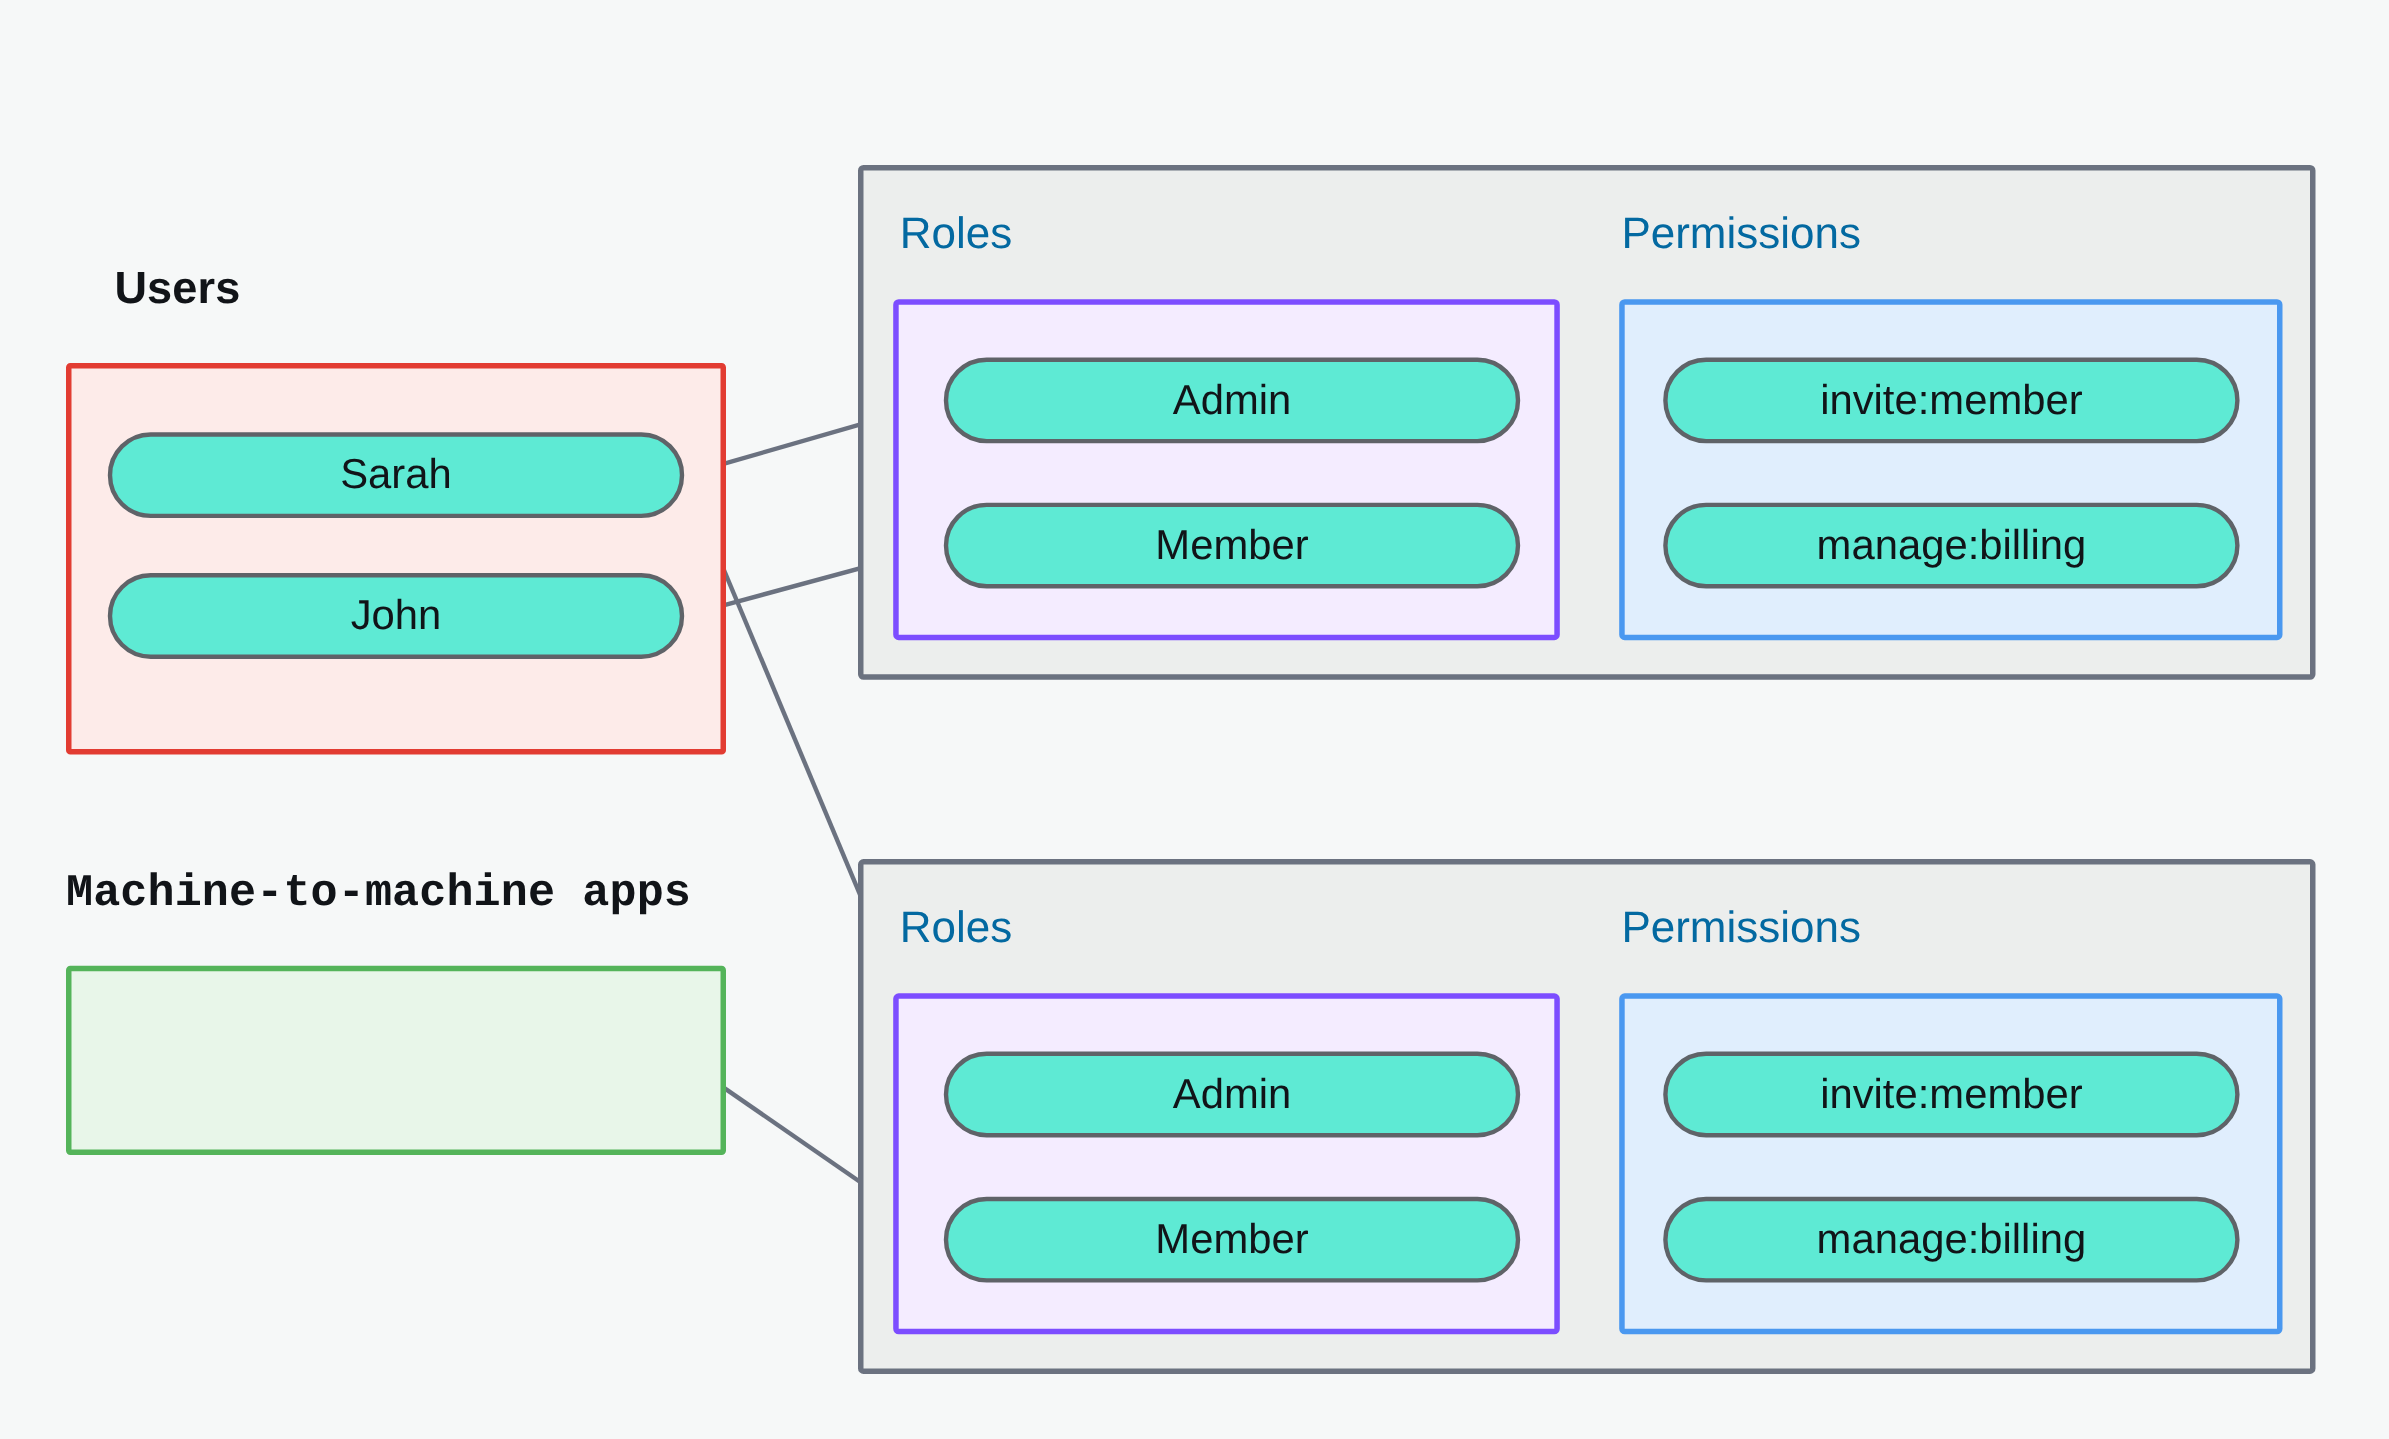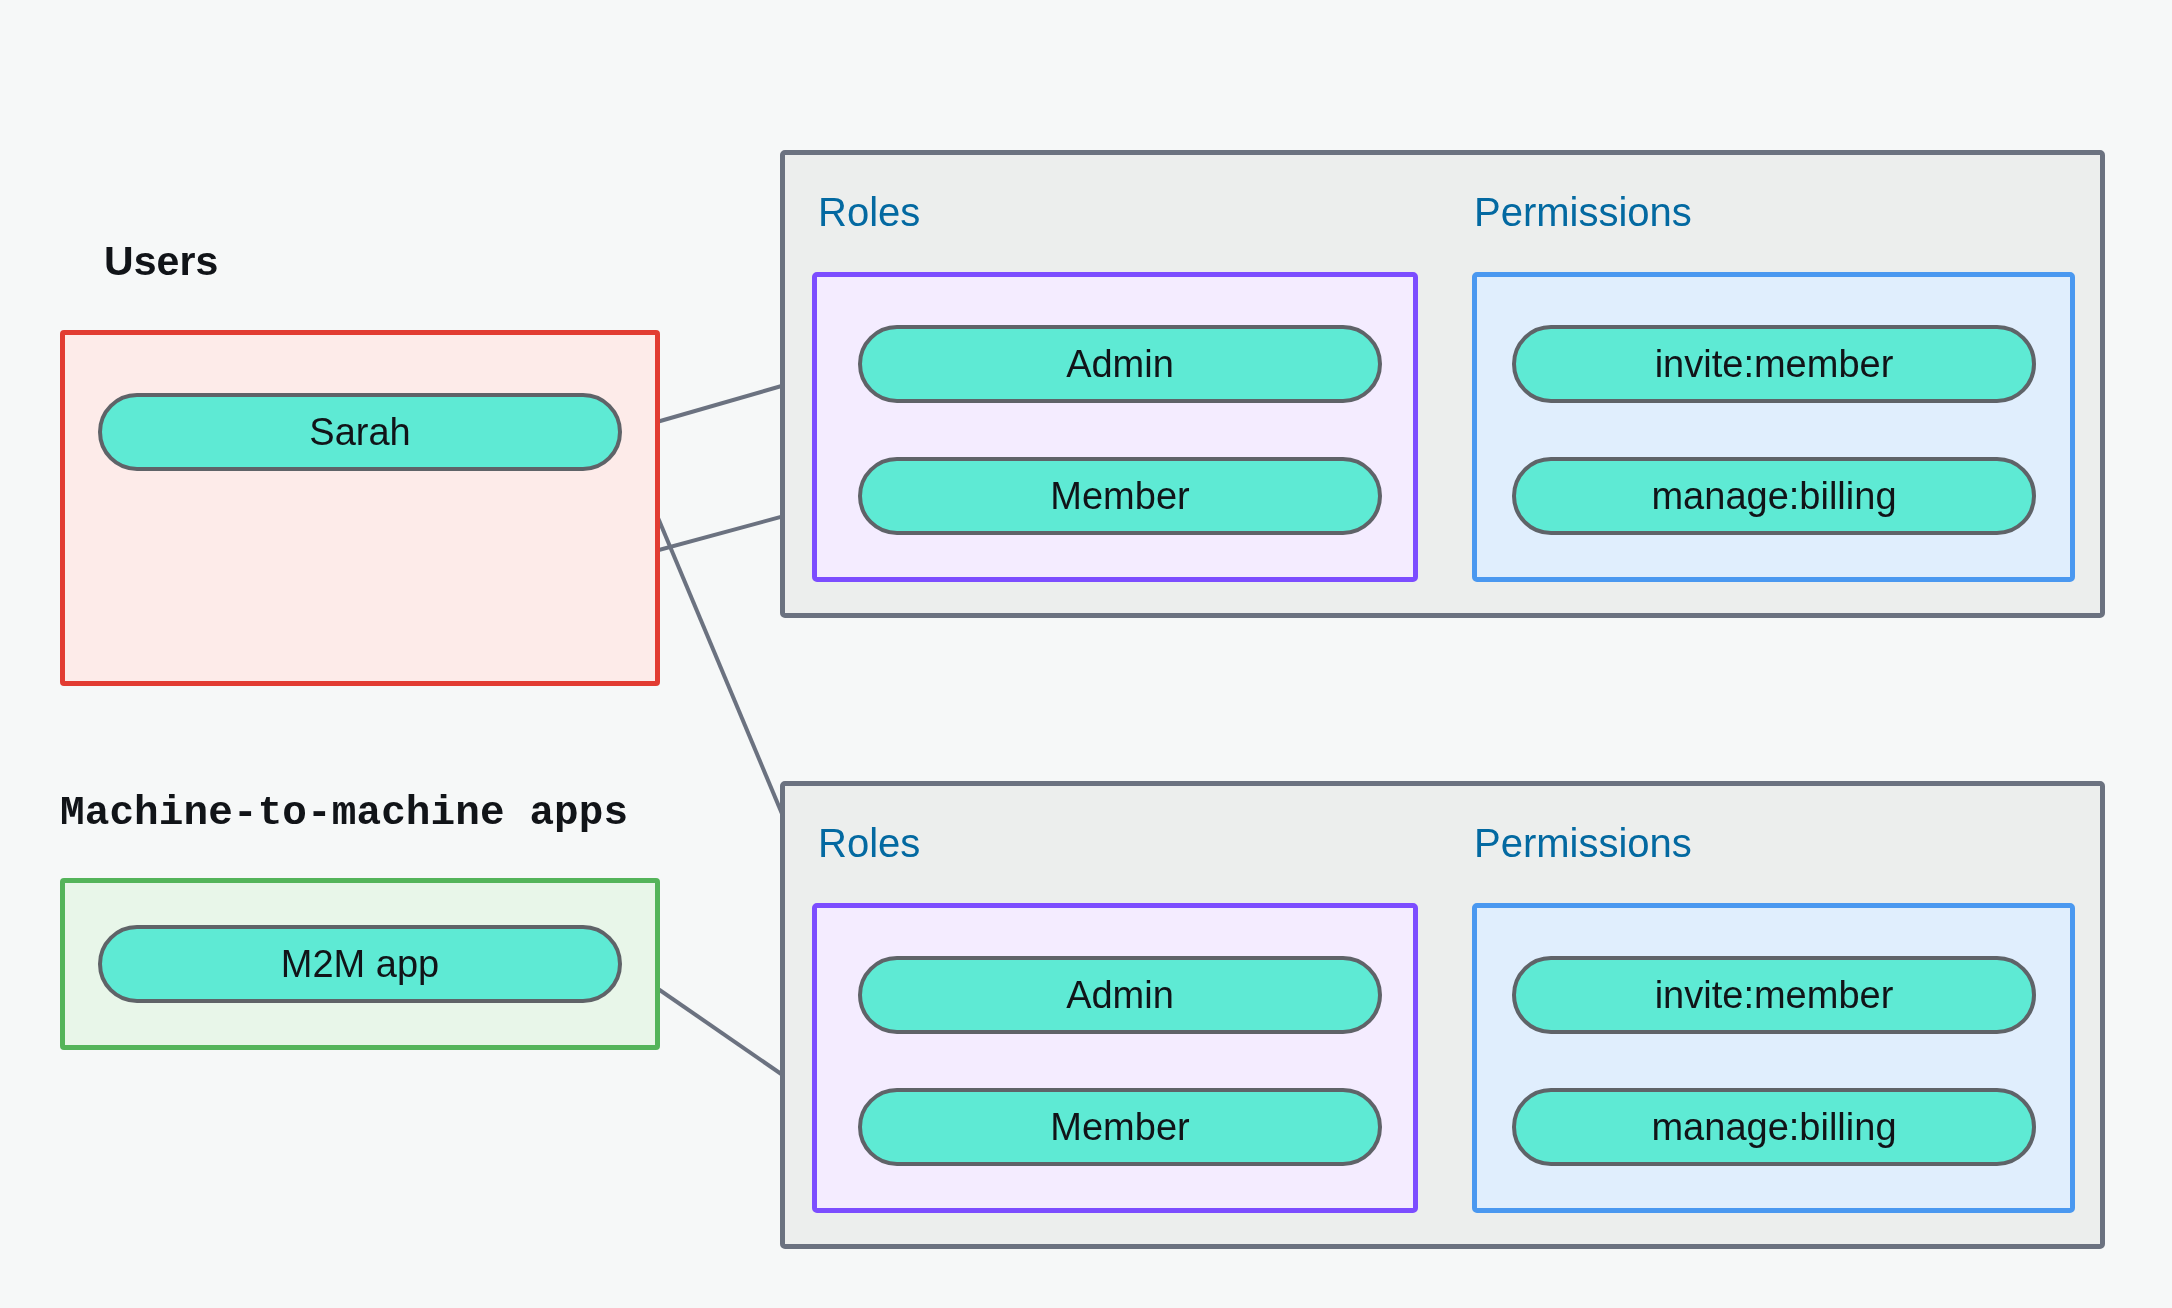--- a/index.html
+++ b/index.html
@@ -89,26 +89,26 @@
       <circle cx="1512" cy="995" r="11"></circle>
       <circle cx="1512" cy="1127" r="11"></circle>
     </g>
   </svg>
 
   <div class="grp-label label-bold" style="left:60px;top:238px;margin-left:44px;">Users</div>
 
   <div class="box users" style="left:60px;top:330px;width:600px;height:356px;"></div>
 
   <div class="pill" style="left:98px;top:393px;width:524px;height:78px;">Sarah</div>
+  <div class="pill" style="left:98px;top:521px;width:524px;height:78px;">John</div>
 
   <div class="grp-label label-bold" style="left:60px;top:790px;font-family:Liberation Mono, monospace;">Machine-to-machine apps</div>
 
   <div class="box m2m" style="left:60px;top:878px;width:600px;height:172px;"></div>
 
-  <div class="pill" style="left:98px;top:925px;width:524px;height:78px;">M2M app</div>
 
 
   <div class="box org" style="left:780px;top:150px;width:1325px;height:468px;"></div>
 
   <div class="sec-head" style="left:818px;top:190px;">Roles</div>
   <div class="sec-head" style="left:1474px;top:190px;">Permissions</div>
 
   <div class="box roles" style="left:812px;top:272px;width:606px;height:310px;"></div>
   <div class="box perms" style="left:1472px;top:272px;width:603px;height:310px;"></div>
 

